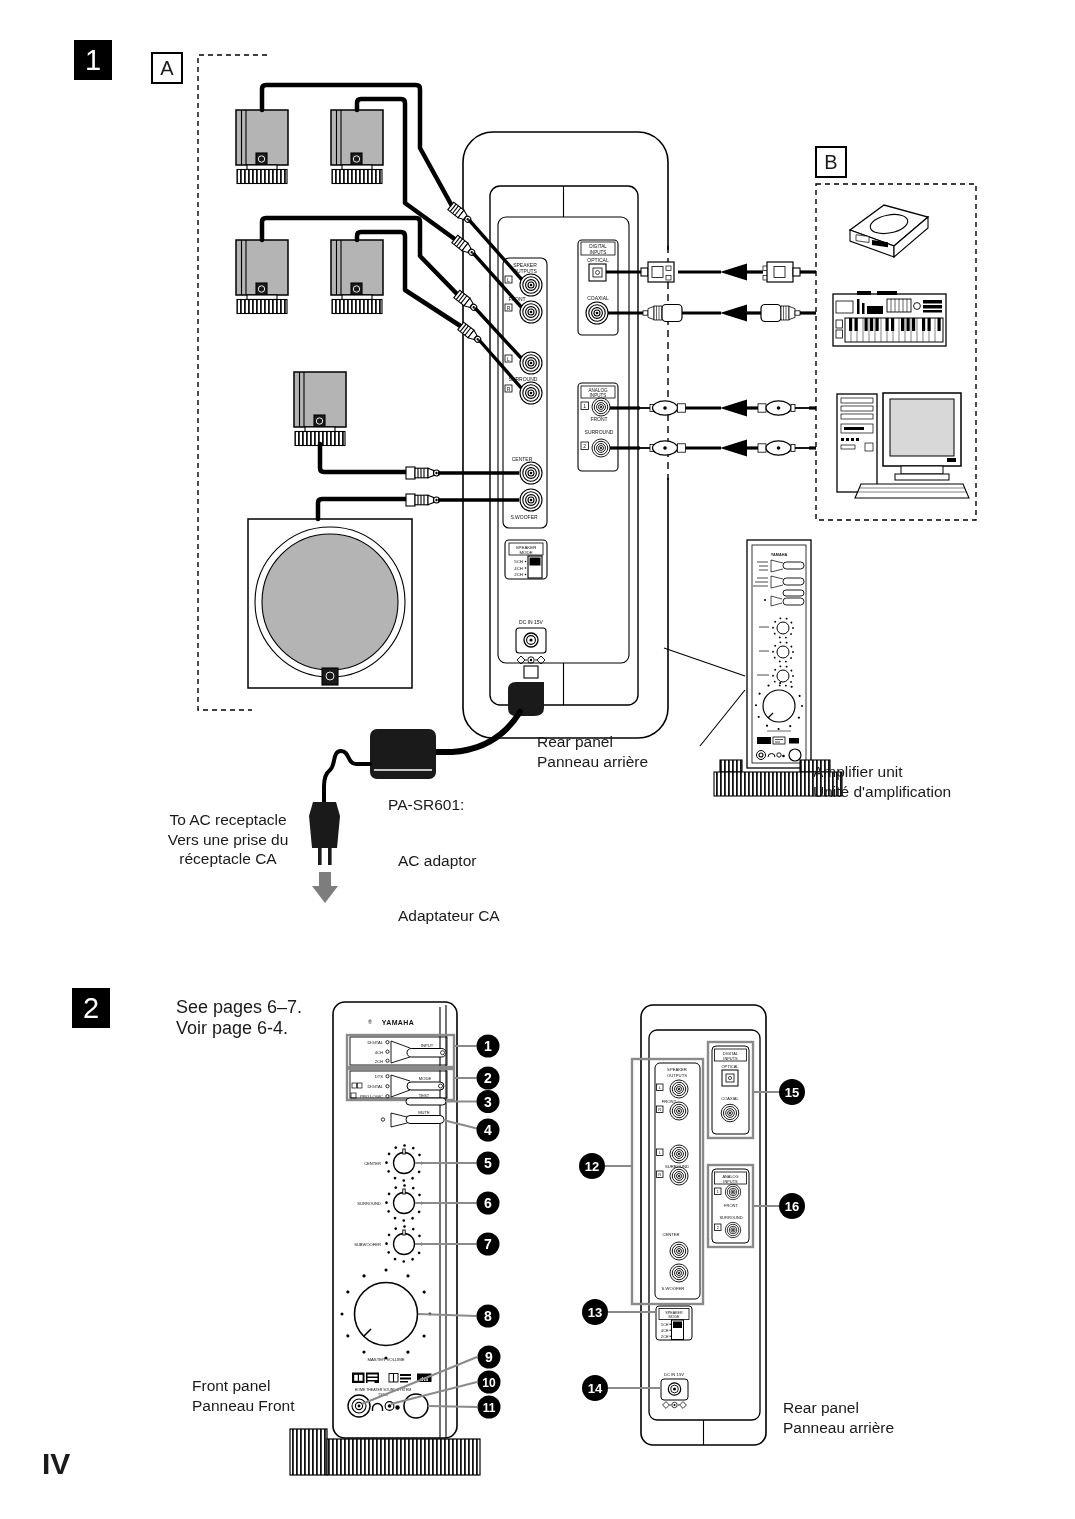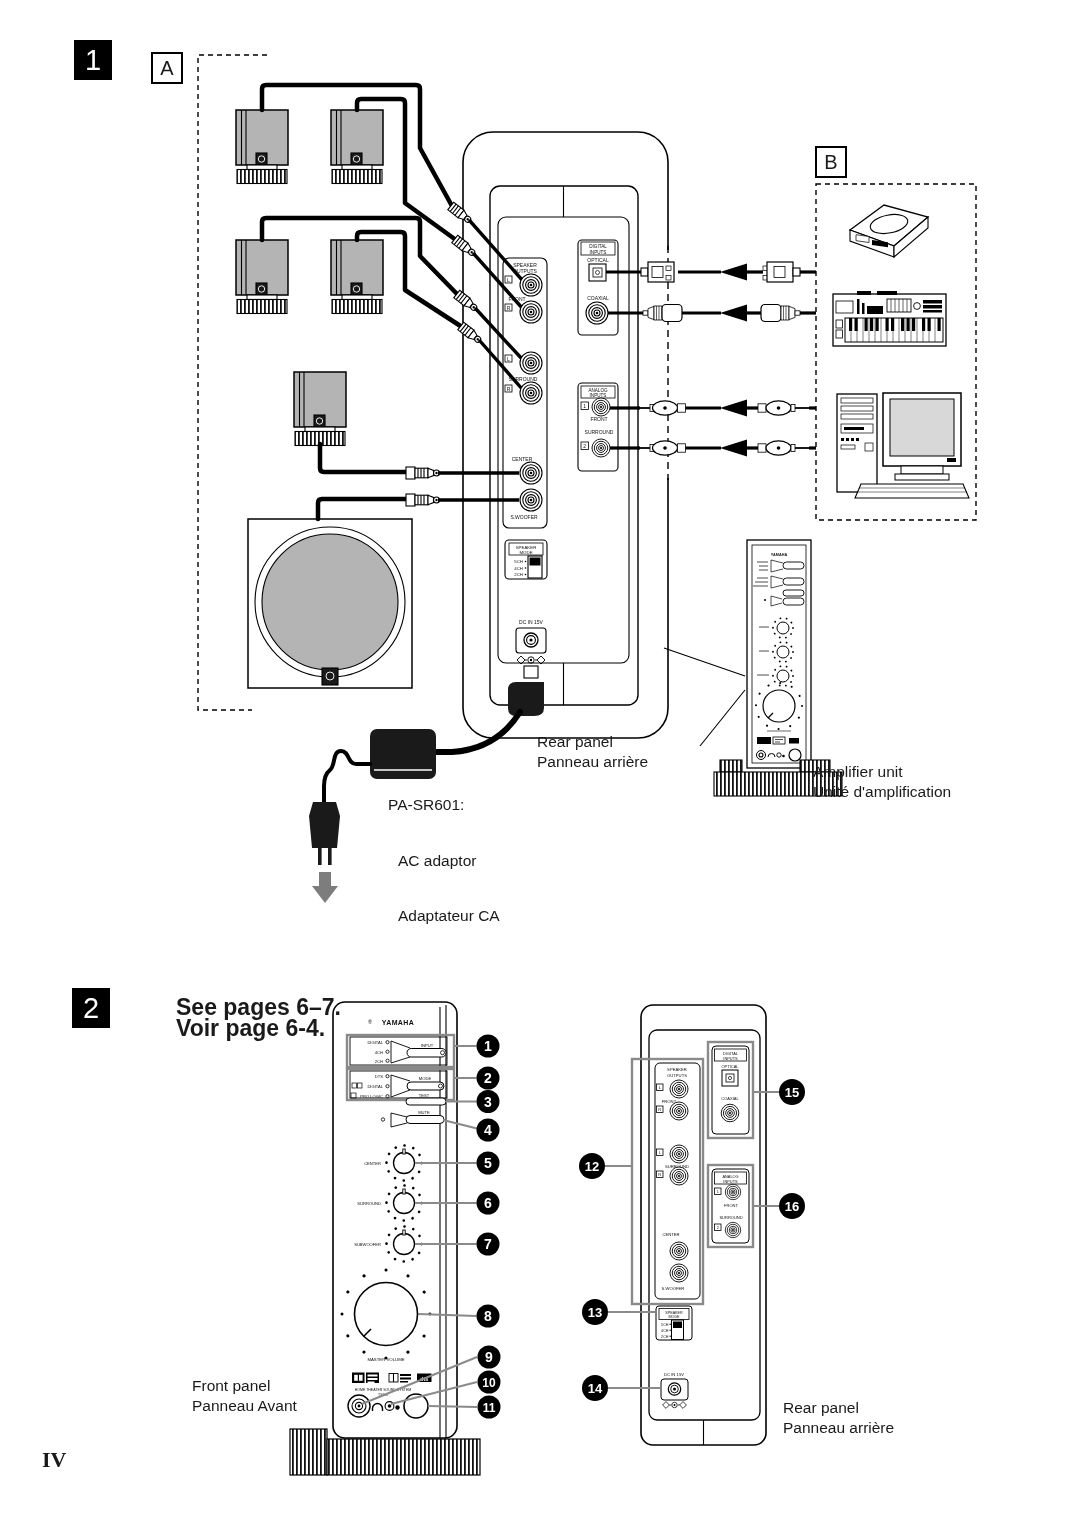--- a/index.html
+++ b/index.html
@@ -8,22 +8,22 @@
   #art{position:absolute;left:0;top:0;}
   svg text{fill:#111;stroke:none;font-family:"Liberation Sans",sans-serif;}
   svg text.wt{fill:#fff;}
   .ov{position:absolute;}
   .badge{background:#000;color:#fff;display:flex;align-items:center;justify-content:center;
          font-size:29px;font-weight:500;}
   .keybox{border:2px solid #000;display:flex;align-items:center;justify-content:center;
           font-size:20px;background:#fff;}
   .cap{font-size:15.5px;line-height:19.5px;white-space:nowrap;}
   .cap.center{text-align:center;white-space:normal;}
-  .seepages{font-size:23px;line-height:21px;font-weight:bold;white-space:nowrap;}
-  .pageno{font-family:Liberation Serif, serif;font-weight:bold;font-size:22px;}
+  .seepages{font-size:18px;line-height:21px;font-weight:normal;white-space:nowrap;}
+  .pageno{font-family:Liberation Sans, sans-serif;font-weight:bold;font-size:30px;}
   .ind{padding-left:10px;margin-top:36px;}
 </style>
 </head>
 <body>
 
 <div id="page">
 
 <svg id="art" width="1075" height="1519" viewBox="0 0 1075 1519">
 <defs>
   <pattern id="hatch" width="4" height="6" patternUnits="userSpaceOnUse">
@@ -713,31 +713,36 @@
   <div>Amplifier unit</div>
   <div>Unité d'amplification</div>
 </div>
 
 <div class="ov cap" style="left:388px;top:795px;">
   <div>PA-SR601:</div>
   <div class="ind">AC adaptor</div>
   <div class="ind">Adaptateur CA</div>
 </div>
 
+<div class="ov cap center" style="left:152px;top:810px;width:152px;">
+  <div>To AC receptacle</div>
+  <div>Vers une prise du</div>
+  <div>réceptacle CA</div>
+</div>
 
 <div class="ov badge" style="left:72px;top:988px;width:38px;height:40px;">2</div>
 
 <div class="ov seepages" style="left:176px;top:997px;">
   <div>See pages 6–7.</div>
   <div>Voir page 6-4.</div>
 </div>
 
 <div class="ov cap" style="left:192px;top:1376px;">
   <div>Front panel</div>
-  <div>Panneau Avant</div>
+  <div>Panneau Front</div>
 </div>
 
 <div class="ov cap" style="left:783px;top:1398px;">
   <div>Rear panel</div>
   <div>Panneau arrière</div>
 </div>
 
 <div class="ov pageno" style="left:42px;top:1447px;">IV</div>
 
 </div>

